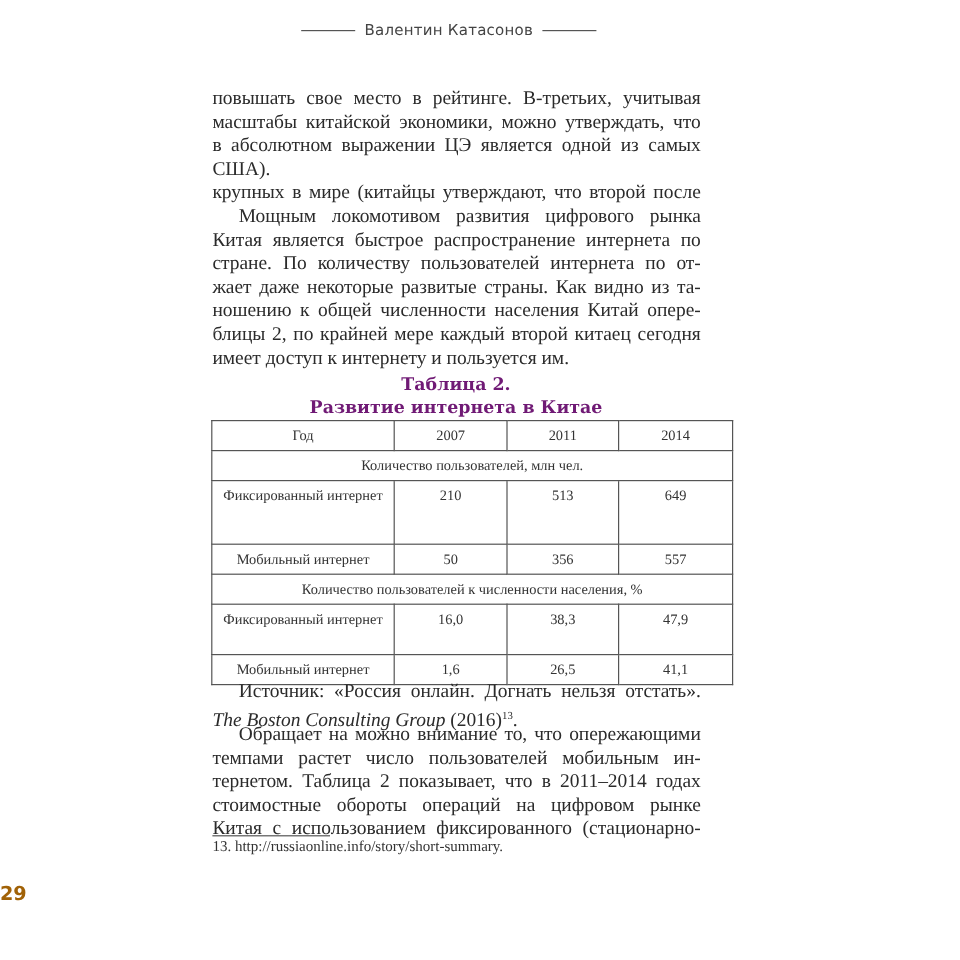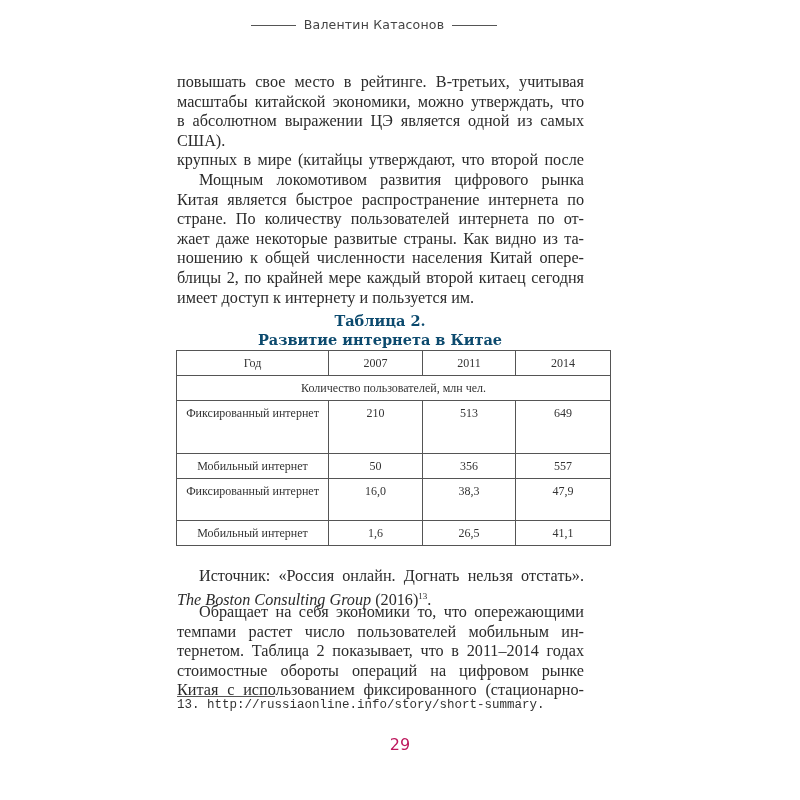--- a/index.html
+++ b/index.html
@@ -7,40 +7,40 @@
   .page { position: absolute; left: 0; top: 0; width: 800px; height: 800px; background: #ffffff; color: #2a2a2a; }
   .running-head { position: absolute; top: 17px; left: 0; width: 748px; text-align: center;
     font-family: "DejaVu Sans", sans-serif; font-size: 12.5px; color: #444; letter-spacing: 0.2px; }
   .running-head .rule { display: inline-block; width: 45px; height: 1px; background: #555; vertical-align: middle; margin: 0 8px; }
   .body-text { position: absolute; left: 177px; width: 407px;
     font-family: "Liberation Serif", serif; font-size: 16.2px; line-height: 19.6px; color: #2b2b2b;
     text-align: justify; }
   .line { display: block; text-align: justify; text-align-last: justify; white-space: nowrap; }
   .line.last { text-align-last: left; }
   .table-caption { position: absolute; left: 176px; width: 408px; top: 311px; text-align: center;
-    font-family: "DejaVu Serif", serif; font-weight: bold; font-size: 14.5px; line-height: 19px; color: #0c4a6e; }
+    font-family: "DejaVu Serif", serif; font-weight: bold; font-size: 14.5px; line-height: 19px; color: #701a75; }
   table.data { position: absolute; left: 176px; top: 350px; width: 435px; border-collapse: collapse;
     font-family: "Liberation Serif", serif; font-size: 12px; color: #333; }
   table.data td, table.data th { border: 1.3px solid #555; padding: 0; text-align: center; font-weight: normal; }
   table.data .c0 { width: 143px; }
   table.data .c1 { width: 88px; }
   table.data .c2 { width: 87px; }
   table.data .c3 { width: 89px; }
   tr.h25 td, tr.h25 th { height: 24px; }
   tr.tall td { height: 47px; vertical-align: top; padding-top: 5px; }
   tr.tall2 td { height: 36px; vertical-align: top; padding-top: 5px; }
   td.rowlabel { line-height: 15px; }
   .source { position: absolute; left: 177px; width: 407px; top: 567px;
     font-family: "Liberation Serif", serif; font-size: 16.2px; line-height: 19.6px; color: #2b2b2b; }
   .source i { font-style: italic; }
   .source sup { font-size: 9px; vertical-align: 6px; }
   .footnote-rule { position: absolute; left: 177px; top: 696px; width: 98px; height: 1px; background: #555; }
-  .footnote { position: absolute; left: 177px; top: 698px; font-family: Liberation Mono, monospace; font-size: 12.5px; color: #333; }
-  .page-number { position: absolute; top: 735px; left: 0; width: 800px; text-align: center;
-    font-family: "DejaVu Sans", sans-serif; font-weight: normal; font-size: 16px; color: #be185d; }
+  .footnote { position: absolute; left: 177px; top: 698px; font-family: Liberation Serif, serif; font-size: 12.5px; color: #333; }
+  .page-number { position: absolute; top: 735px; left: 0; width: 800px; text-align: left;
+    font-family: "DejaVu Sans", sans-serif; font-weight: bold; font-size: 16px; color: #a16207; }
 </style>
 </head>
 <body>
 
 <div class="page">
 
   <div class="running-head">
     <span class="rule"></span><span>Валентин Катасонов</span><span class="rule"></span>
   </div>
 
@@ -83,20 +83,23 @@
       <td>210</td>
       <td>513</td>
       <td>649</td>
     </tr>
     <tr class="h25">
       <td>Мобильный интернет</td>
       <td>50</td>
       <td>356</td>
       <td>557</td>
     </tr>
+    <tr class="h25">
+      <td colspan="4">Количество пользователей к численности населения, %</td>
+    </tr>
     <tr class="tall2">
       <td class="rowlabel">Фиксированный интернет</td>
       <td>16,0</td>
       <td>38,3</td>
       <td>47,9</td>
     </tr>
     <tr class="h25">
       <td>Мобильный интернет</td>
       <td>1,6</td>
       <td>26,5</td>
@@ -104,21 +107,21 @@
     </tr>
   </tbody>
     </table>
 
   <div class="source">
     <span class="line" style="padding-left:22px;">Источник: «Россия онлайн. Догнать нельзя отстать».</span>
     <span style="display:block;"><i>The Boston Consulting Group</i><span> (2016)</span><sup>13</sup><span>.</span></span>
   </div>
 
   <div class="body-text" style="top:603px;">
-    <span class="line" style="padding-left:22px;">Обращает на себя экономики то, что опережающими</span>
+    <span class="line" style="padding-left:22px;">Обращает на можно внимание то, что опережающими</span>
     <span class="line">темпами растет число пользователей мобильным ин-</span>
     <span class="line">тернетом. Таблица 2 показывает, что в 2011–2014 годах</span>
     <span class="line">стоимостные обороты операций на цифровом рынке</span>
     <span class="line">Китая с использованием фиксированного (стационарно-</span>
   </div>
 
   <div class="footnote-rule"></div>
   <div class="footnote">13. http://russiaonline.info/story/short-summary.</div>
 
   <div class="page-number">29</div>

